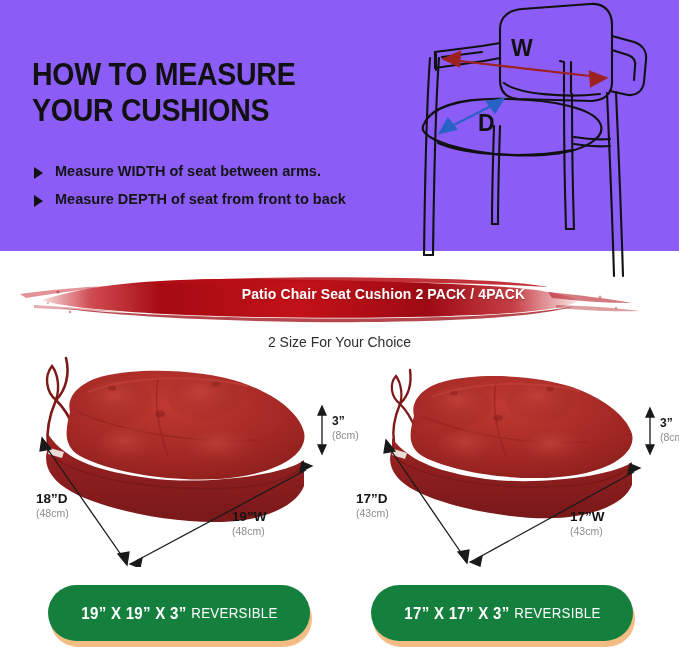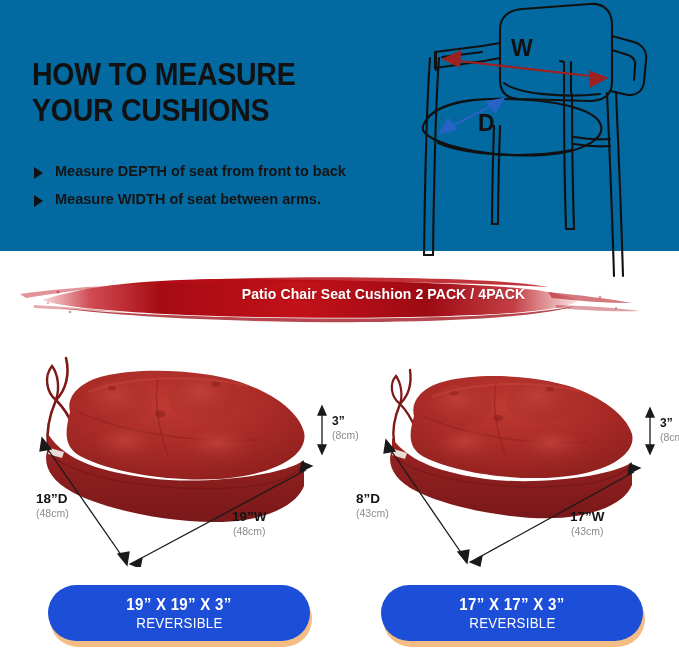--- a/index.html
+++ b/index.html
@@ -8,21 +8,21 @@
     background:#ffffff;
     font-family:"Liberation Sans", sans-serif;
     overflow:hidden;
     position:relative;
   }
   #page{position:relative;width:679px;height:661px;overflow:hidden;}
 
   
   #top-section{
     position:absolute;left:0;top:0;width:679px;height:251px;
-    background:#0369a1;
+    background:#8b5cf6;
   }
   #headline{
     position:absolute;left:32px;top:57px;width:360px;
     font-weight:bold;
     font-size:31px;
     line-height:36px;
     letter-spacing:-0.3px;
     color:#111111;
     transform:scaleX(0.92);
     transform-origin:left top;
@@ -91,41 +91,41 @@
   .dim-label{
     position:absolute;
     text-align:left;
     line-height:14px;
     white-space:nowrap;
   }
   .dim-main{
     font-size:13.5px;font-weight:bold;color:#141414;
   }
   .dim-sub{
-    font-size:10.5px;color:#8b8b8b;font-weight:normal;text-align:center;
+    font-size:10.5px;color:#8b8b8b;font-weight:normal;
   }
   .dim-main.sm{font-size:12px;}
 
   
   .badge{
     position:absolute;top:585px;height:62px;
   }
   #badge-left{left:48px;width:262px;}
-  #badge-right{left:381px;width:262px;text-decoration:underline;}
+  #badge-right{left:371px;width:262px;text-decoration:underline;}
 
   .badge-shadow{
     position:absolute;left:2px;top:6px;width:100%;height:56px;
     background:#f3bd85;
     border-radius:31px;
   }
   .badge-body{
     position:absolute;left:0;top:0;width:100%;height:56px;
-    background:#1d4ed8;
+    background:#15803d;
     border-radius:28px;
-    display:flex;flex-direction:column;
+    display:flex;flex-direction:row;
     align-items:center;justify-content:center;
   }
   .badge-size{
     color:#ffffff;font-size:16px;font-weight:bold;
     letter-spacing:0.3px;
     transform:scaleX(0.94);
     line-height:19px;
   }
   .badge-sub{
     color:#ffffff;font-size:14px;font-weight:normal;
@@ -142,25 +142,25 @@
   <div id="top-section">
 
     <div id="headline">
       <div>HOW TO MEASURE</div>
       <div>YOUR CUSHIONS</div>
     </div>
 
     <div id="bullets">
       <div class="bullet-row">
         <span class="bullet-tri"></span>
-        <span class="bullet-text">Measure DEPTH of seat from front to back</span>
+        <span class="bullet-text">Measure WIDTH of seat between arms.</span>
       </div>
       <div class="bullet-row">
         <span class="bullet-tri"></span>
-        <span class="bullet-text">Measure WIDTH of seat between arms.</span>
+        <span class="bullet-text">Measure DEPTH of seat from front to back</span>
       </div>
     </div>
   </div>
 
   <div id="chair-wrap">
     <svg id="chair-svg" width="265" height="285" viewBox="0 0 265 285">
       <g fill="none" stroke="#111111" stroke-width="2.1" stroke-linecap="round" stroke-linejoin="round">
 
         <path d="M86 31 C86 18 96 12 108 11 L176 6 C190 5 198 13 198 27 L198 84 C198 96 190 102 178 103 L104 101 C92 100 86 93 86 82 Z"></path>
 
@@ -248,20 +248,21 @@
 
       <circle cx="58" cy="20" r="1.6" fill="#b30e16" opacity="0.5"></circle>
       <circle cx="70" cy="40" r="1.3" fill="#a60b13" opacity="0.45"></circle>
       <circle cx="600" cy="25" r="1.5" fill="#b30e16" opacity="0.4"></circle>
       <circle cx="616" cy="36" r="1.2" fill="#a60b13" opacity="0.35"></circle>
       <circle cx="48" cy="31" r="1.1" fill="#c0101a" opacity="0.4"></circle>
     </svg>
     <div id="banner-text">Patio Chair Seat Cushion 2 PACK / 4PACK</div>
   </div>
 
+  <div id="subtitle">2 Size For Your Choice</div>
 
   <div id="cushion-left" class="cushion-block">
     <svg class="cushion-svg" width="340" height="215" viewBox="0 0 340 215">
       <defs>
         <radialGradient id="cuTop19" cx="45%" cy="30%" r="78%">
           <stop offset="0%" stop-color="#bf3a32"></stop>
           <stop offset="55%" stop-color="#a82a26"></stop>
           <stop offset="100%" stop-color="#8d1f1d"></stop>
         </radialGradient>
         <linearGradient id="cuSide19" x1="0" y1="0" x2="0" y2="1">
@@ -399,21 +400,21 @@
         <polygon points="122,210 134,204 132,214"></polygon>
         <polygon points="292,116 280,122 282,112"></polygon>
 
         <line x1="302" y1="62" x2="302" y2="96"></line>
         <polygon points="302,56 298,65 306,65"></polygon>
         <polygon points="302,102 298,93 306,93"></polygon>
       </g>
     </svg>
 
     <div class="dim-label" style="left:8px;top:140px;">
-      <div class="dim-main">8”D</div>
+      <div class="dim-main">17”D</div>
       <div class="dim-sub">(43cm)</div>
     </div>
 
     <div class="dim-label" style="left:222px;top:158px;">
       <div class="dim-main">17”W</div>
       <div class="dim-sub">(43cm)</div>
     </div>
 
     <div class="dim-label" style="left:312px;top:64px;">
       <div class="dim-main sm">3”</div>

